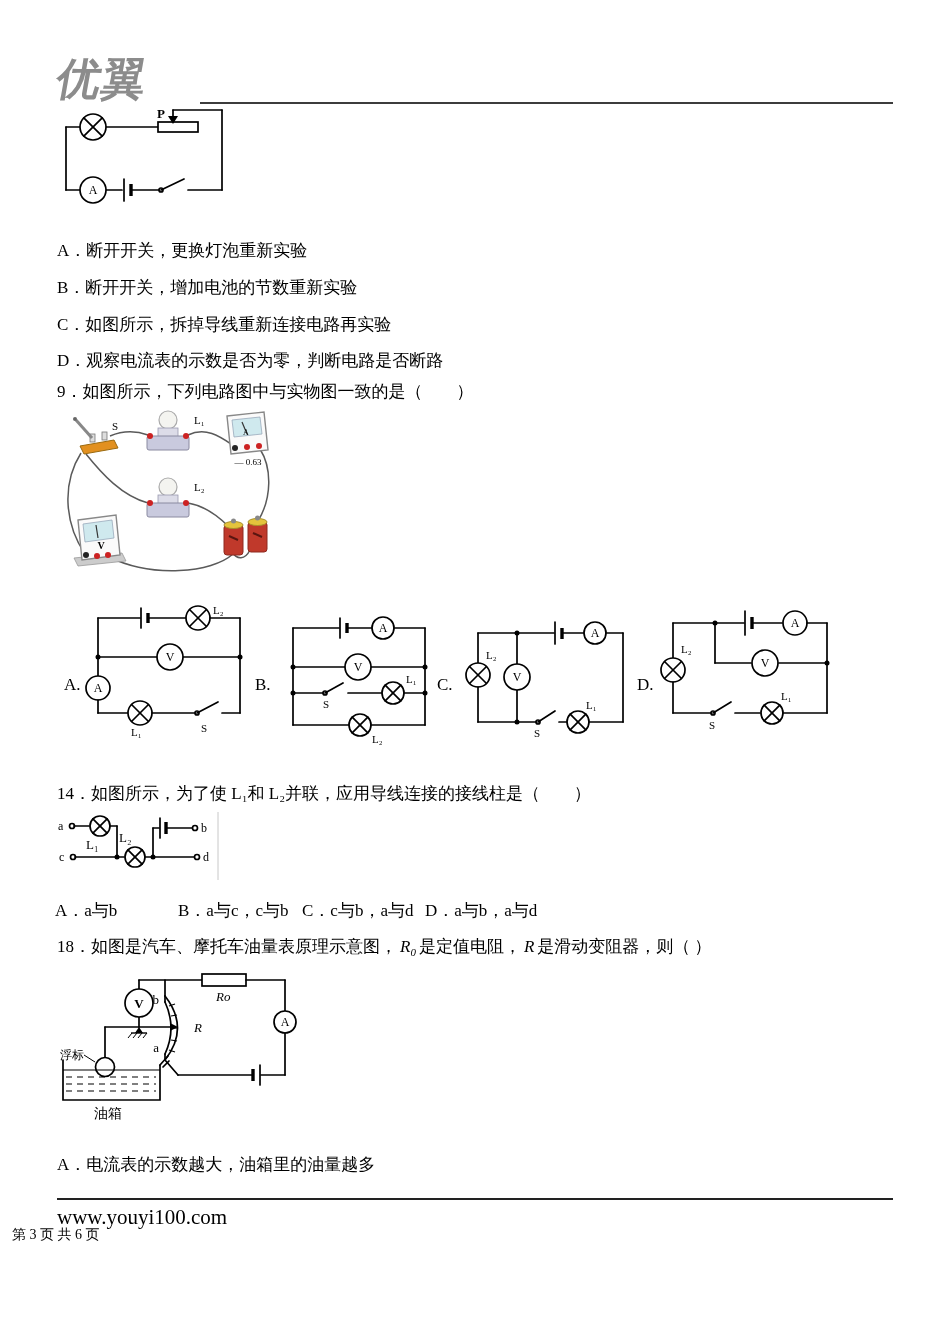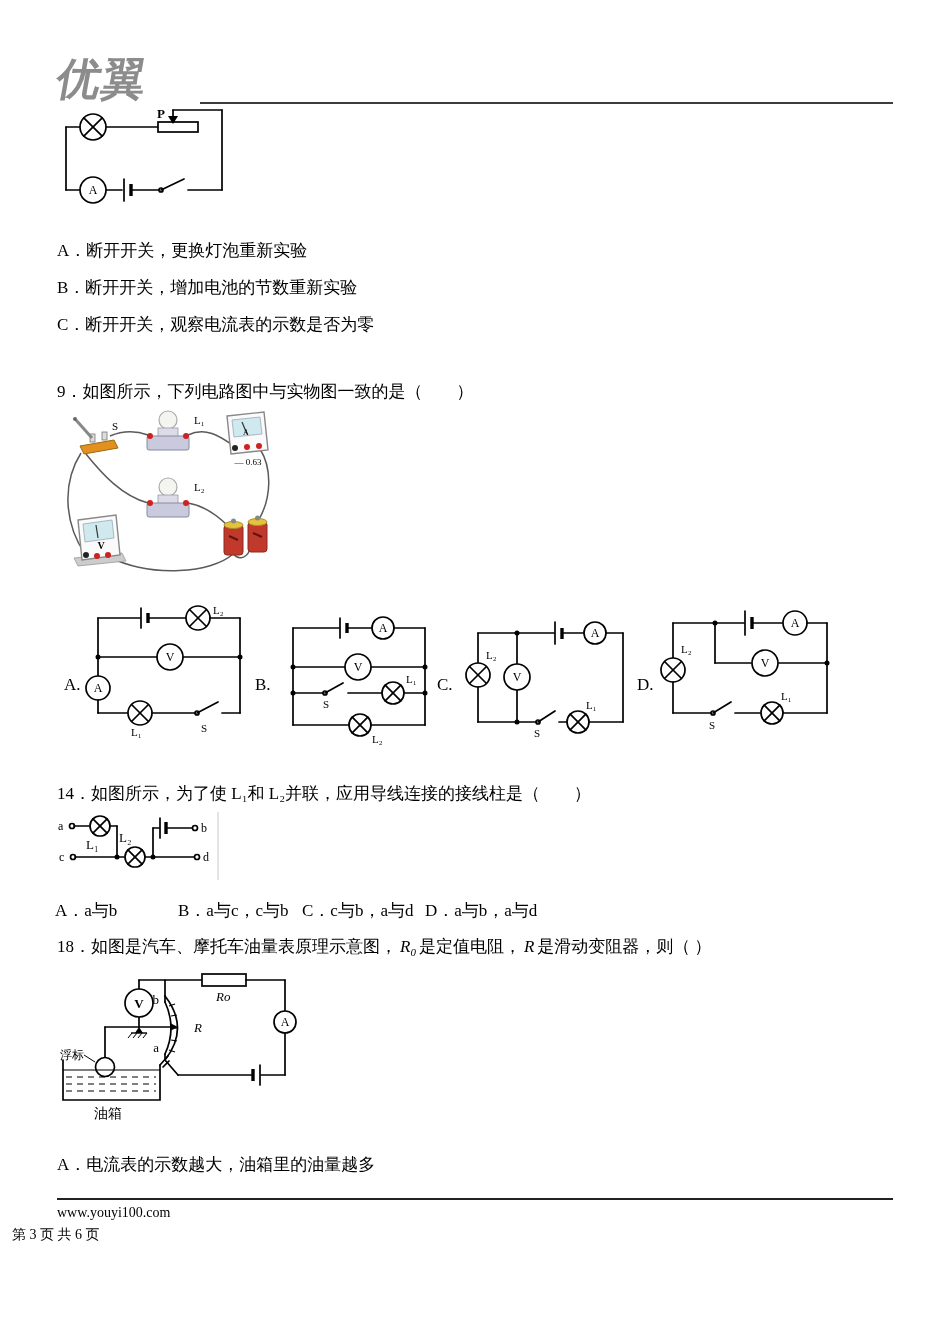--- a/index.html
+++ b/index.html
@@ -12,21 +12,21 @@
   .psvg{position:absolute;overflow:visible;}
   svg .w{stroke:#000;stroke-width:1.7;fill:none;stroke-linecap:round;}
   svg .wb{stroke:#000;stroke-width:3.4;fill:none;stroke-linecap:butt;}
   svg .gw{stroke:#5a5a5a;stroke-width:1.5;fill:none;}
   svg .dot{fill:#000;stroke:none;}
   svg .mc{fill:#fff;stroke:#000;stroke-width:1.7;}
   svg text{font-family:"Liberation Serif","DejaVu Serif",serif;fill:#000;font-size:12px;}
   svg .mt{text-anchor:middle;font-size:12px;}
   .itr{font-style:italic;margin:15px 3px;}
   sub{font-size:11px;}
-  .footer-url{font-size:14px;}
+  .footer-url{font-size:21px;}
   .footer-page{font-size:14px;width:950px;text-align:left;padding-left:12px;}
 </style>
 </head>
 <body>
 
 <div class="page">
 
   <div class="logo">优翼</div>
   <div class="hline" style="left:200px;top:102px;width:693px;height:2px;"></div>
 
@@ -52,21 +52,22 @@
       <line class="w" x1="27.8" y1="11.8" x2="46.2" y2="30.2"></line>
       <line class="w" x1="27.8" y1="30.2" x2="46.2" y2="11.8"></line>
       <circle class="mc" cx="37" cy="84" r="13"></circle>
     </g>
     <text class="mt" x="37" y="88">A</text>
     <text x="101" y="12" style="font-weight:bold;font-size:13px">P</text>
   </svg>
 
   <div class="t" style="left:57px;top:240px">A．断开开关，更换灯泡重新实验</div>
   <div class="t" style="left:57px;top:277px">B．断开开关，增加电池的节数重新实验</div>
-  <div class="t" style="left:57px;top:314px">C．断开开关，观察电流表的示数是否为零</div>
+  <div class="t" style="left:57px;top:314px">C．如图所示，拆掉导线重新连接电路再实验</div>
+  <div class="t" style="left:57px;top:350px">D．观察电流表的示数是否为零，判断电路是否断路</div>
 
   <div class="t" style="left:57px;top:381px">9．如图所示，下列电路图中与实物图一致的是（　　）</div>
 
   <svg class="psvg" style="left:52px;top:408px" width="232" height="175" viewBox="0 0 232 175">
     <g>
       <path class="gw" d="M 58,28 C 72,22 85,23 96,27"></path>
       <path class="gw" d="M 136,27 C 155,18 170,30 182,38"></path>
       <path class="gw" d="M 208,41 C 220,60 220,90 206,113"></path>
       <path class="gw" d="M 198,142 C 193,152 185,152 180,144"></path>
       <path class="gw" d="M 176,118 C 160,102 148,97 136,95"></path>

